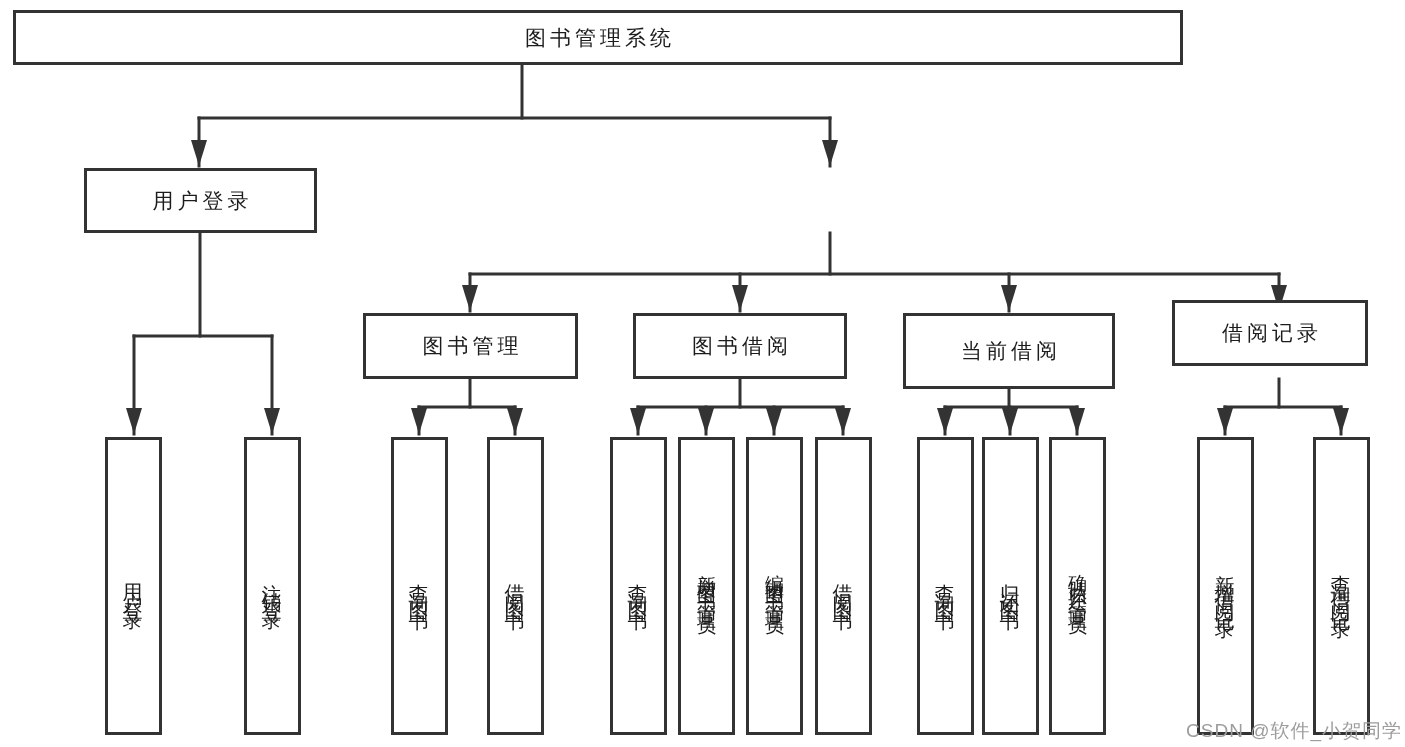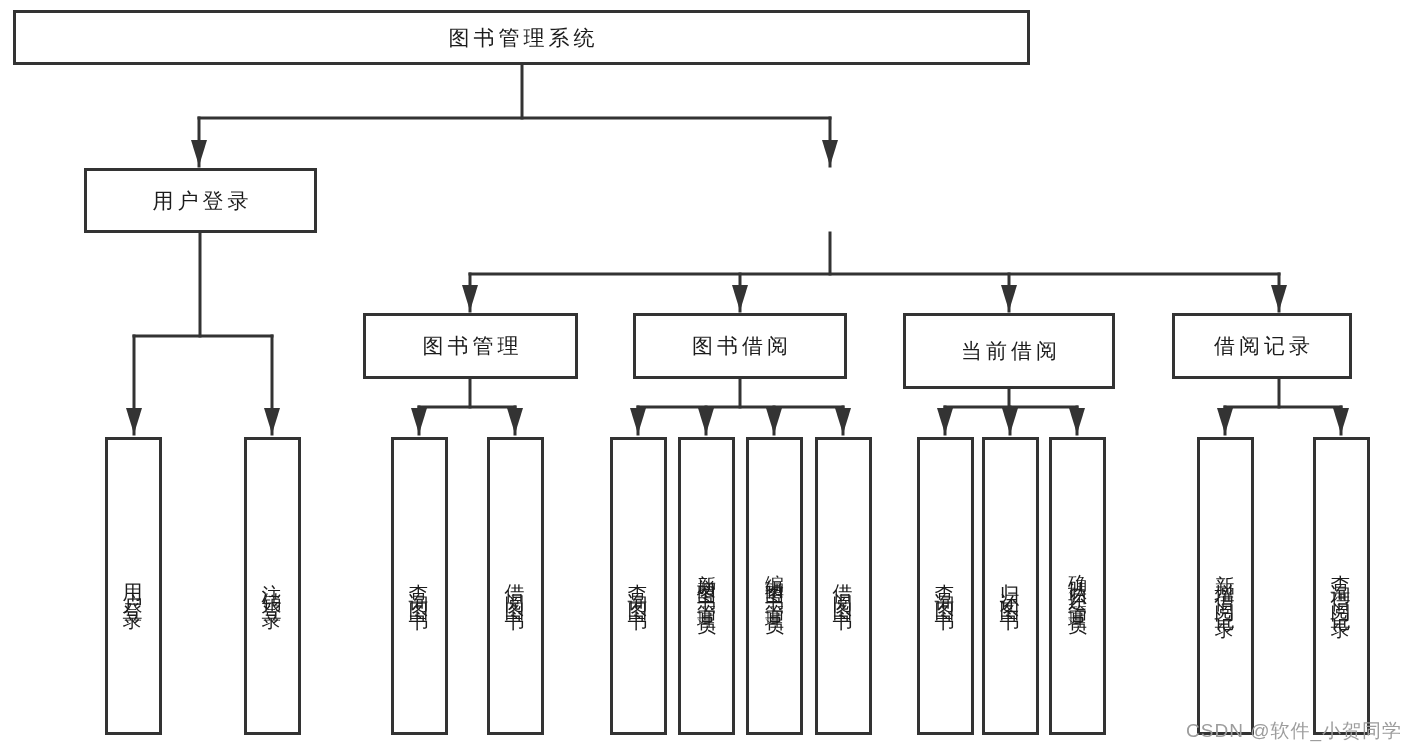--- a/index.html
+++ b/index.html
@@ -72,28 +72,28 @@
     <path d="M945,407 L945,434" marker-end="url(#ah)"></path>
     <path d="M1010,407 L1010,434" marker-end="url(#ah)"></path>
     <path d="M1077,407 L1077,434" marker-end="url(#ah)"></path>
 
     <path d="M1279,379 L1279,407"></path>
     <path d="M1225,407 L1341,407"></path>
     <path d="M1225,407 L1225,434" marker-end="url(#ah)"></path>
     <path d="M1341,407 L1341,434" marker-end="url(#ah)"></path>
   </svg>
 
-  <div class="hbox" style="left:13px;top:10px;width:1017px;height:55px">图书管理系统</div>
+  <div class="hbox" style="left:13px;top:10px;width:1170px;height:55px">图书管理系统</div>
 
   <div class="hbox" style="left:84px;top:168px;width:233px;height:65px">用户登录</div>
 
   <div class="hbox" style="left:363px;top:313px;width:215px;height:66px">图书管理</div>
   <div class="hbox" style="left:633px;top:313px;width:214px;height:66px">图书借阅</div>
   <div class="hbox" style="left:903px;top:313px;width:212px;height:76px">当前借阅</div>
-  <div class="hbox" style="left:1172px;top:313px;width:180px;height:66px">借阅记录</div>
+  <div class="hbox" style="left:1172px;top:300px;width:196px;height:66px">借阅记录</div>
 
   <div class="vbox" style="left:105px;top:437px;width:57px;height:298px">用户登录</div>
   <div class="vbox" style="left:244px;top:437px;width:57px;height:298px">注销登录</div>
 
   <div class="vbox" style="left:391px;top:437px;width:57px;height:298px">查询图书</div>
   <div class="vbox" style="left:487px;top:437px;width:57px;height:298px">借阅图书</div>
 
   <div class="vbox" style="left:610px;top:437px;width:57px;height:298px">查询图书</div>
   <div class="vbox long" style="left:678px;top:437px;width:57px;height:298px">新增图书（管理员）</div>
   <div class="vbox long" style="left:746px;top:437px;width:57px;height:298px">编辑图书（管理员）</div>

